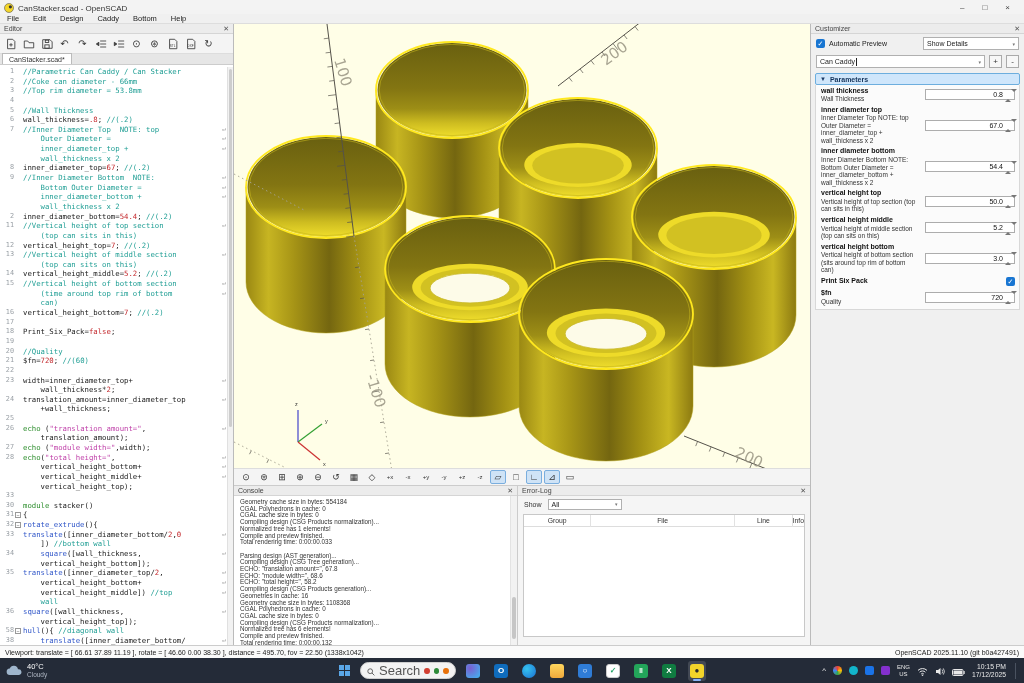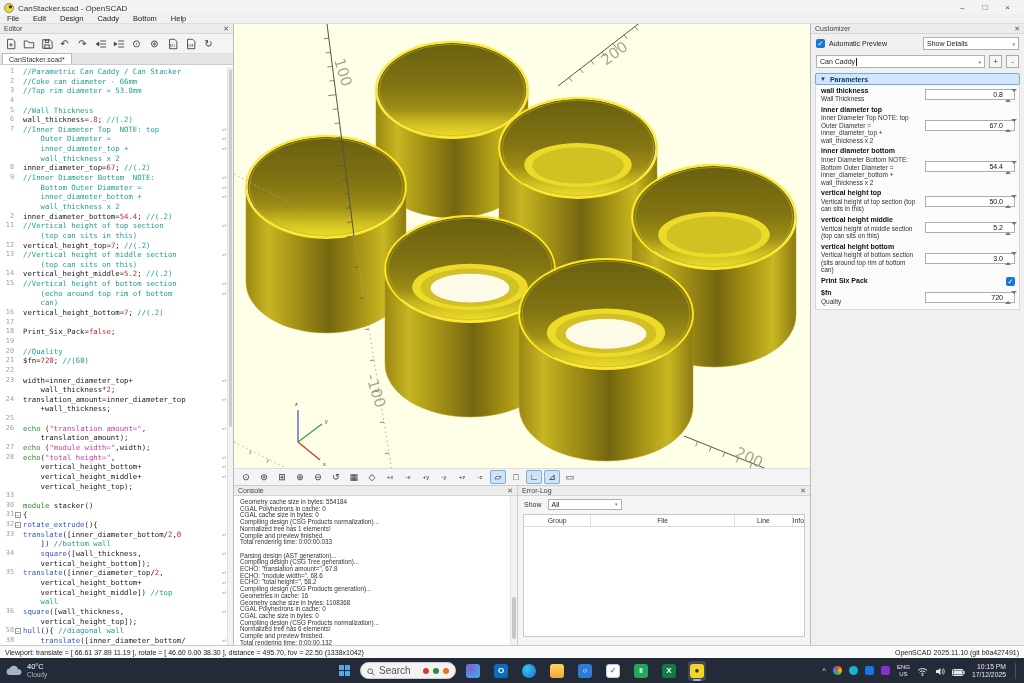--- a/index.html
+++ b/index.html
@@ -86,21 +86,21 @@
 
   
   .taskbar{position:absolute;left:0;top:658px;width:1024px;height:25px;background:#242b38;display:flex;align-items:center;color:#fff}
   .weather{display:flex;align-items:center;gap:4px;padding-left:6px;width:120px}
   .wtxt .t1{font-size:7.5px;color:#fff;line-height:8px}
   .wtxt .t2{font-size:6.5px;color:#aeb6c2;line-height:8px}
   .startbtn{width:20px;height:20px;display:flex;align-items:center;justify-content:center;margin-left:214px}
   .winlogo{display:grid;grid-template-columns:5px 5px;grid-template-rows:5px 5px;gap:1px}
   .winlogo div{background:#5aa7e8}
   .searchpill{width:96px;height:17px;background:#f3f3f3;border:1px solid #cfcfcf;border-radius:9px;display:flex;align-items:center;padding:0 6px;margin-left:6px;gap:4px}
-  .searchpill .stext{font-size:10px;color:#555;flex:1}
+  .searchpill .stext{font-size:13px;color:#555;flex:1}
   .orn{width:6px;height:6px;border-radius:50%}
   .apps{display:flex;align-items:center;gap:10px;margin-left:8px}
   .appslot{position:relative;width:18px;height:20px;display:flex;align-items:center;justify-content:center;border-radius:3px}
   .appslot.active{background:rgba(255,255,255,.14)}
   .appslot.active::after{content:"";position:absolute;bottom:0;left:5px;width:8px;height:2px;border-radius:1px;background:#8ab4f8}
   .appicon14{width:14px;height:14px;border-radius:3px;display:flex;align-items:center;justify-content:center;font-size:8px;font-weight:bold;color:#fff}
   .tray{margin-left:auto;display:flex;align-items:center;gap:7px;padding-right:8px}
   .trayico{font-size:8px;color:#e8e8e8;display:flex;align-items:center}
   .dot10{width:9px;height:9px;border-radius:50%}
   .sq10{width:9px;height:9px;border-radius:2px}
@@ -208,21 +208,21 @@
         <div class="crow"><span class="lnum"></span><span class="gut"></span><span class="ctext"><span class="tc-c">    inner_diameter_bottom +</span></span><span class="wrapmark">↵</span></div>
         <div class="crow"><span class="lnum"></span><span class="gut"></span><span class="ctext"><span class="tc-c">    wall_thickness x 2</span></span></div>
         <div class="crow"><span class="lnum">2</span><span class="gut"></span><span class="ctext"><span class="tc-p">inner_diameter_bottom=</span><span class="tc-n">54.4</span><span class="tc-p">; </span><span class="tc-c">//(.2)</span></span></div>
         <div class="crow"><span class="lnum">11</span><span class="gut"></span><span class="ctext"><span class="tc-c">//Vertical height of top section</span></span><span class="wrapmark">↵</span></div>
         <div class="crow"><span class="lnum"></span><span class="gut"></span><span class="ctext"><span class="tc-c">    (top can sits in this)</span></span></div>
         <div class="crow"><span class="lnum">12</span><span class="gut"></span><span class="ctext"><span class="tc-p">vertical_height_top=</span><span class="tc-n">7</span><span class="tc-p">; </span><span class="tc-c">//(.2)</span></span></div>
         <div class="crow"><span class="lnum">13</span><span class="gut"></span><span class="ctext"><span class="tc-c">//Vertical height of middle section</span></span><span class="wrapmark">↵</span></div>
         <div class="crow"><span class="lnum"></span><span class="gut"></span><span class="ctext"><span class="tc-c">    (top can sits on this)</span></span></div>
         <div class="crow"><span class="lnum">14</span><span class="gut"></span><span class="ctext"><span class="tc-p">vertical_height_middle=</span><span class="tc-n">5.2</span><span class="tc-p">; </span><span class="tc-c">//(.2)</span></span></div>
         <div class="crow"><span class="lnum">15</span><span class="gut"></span><span class="ctext"><span class="tc-c">//Vertical height of bottom section</span></span><span class="wrapmark">↵</span></div>
-        <div class="crow"><span class="lnum"></span><span class="gut"></span><span class="ctext"><span class="tc-c">    (echo around top rim of bottom</span></span><span class="wrapmark">↵</span></div>
+        <div class="crow"><span class="lnum"></span><span class="gut"></span><span class="ctext"><span class="tc-c">    (time around top rim of bottom</span></span><span class="wrapmark">↵</span></div>
         <div class="crow"><span class="lnum"></span><span class="gut"></span><span class="ctext"><span class="tc-c">    can)</span></span></div>
         <div class="crow"><span class="lnum">16</span><span class="gut"></span><span class="ctext"><span class="tc-p">vertical_height_bottom=</span><span class="tc-n">7</span><span class="tc-p">; </span><span class="tc-c">//(.2)</span></span></div>
         <div class="crow"><span class="lnum">17</span><span class="gut"></span><span class="ctext"></span></div>
         <div class="crow"><span class="lnum">18</span><span class="gut"></span><span class="ctext"><span class="tc-p">Print_Six_Pack=</span><span class="tc-n">false</span><span class="tc-p">;</span></span></div>
         <div class="crow"><span class="lnum">19</span><span class="gut"></span><span class="ctext"></span></div>
         <div class="crow"><span class="lnum">20</span><span class="gut"></span><span class="ctext"><span class="tc-c">//Quality</span></span></div>
         <div class="crow"><span class="lnum">21</span><span class="gut"></span><span class="ctext"><span class="tc-p">$fn=</span><span class="tc-n">720</span><span class="tc-p">; </span><span class="tc-c">//(60)</span></span></div>
         <div class="crow"><span class="lnum">22</span><span class="gut"></span><span class="ctext"></span></div>
         <div class="crow"><span class="lnum">23</span><span class="gut"></span><span class="ctext"><span class="tc-p">width=inner_diameter_top+</span></span><span class="wrapmark">↵</span></div>
         <div class="crow"><span class="lnum"></span><span class="gut"></span><span class="ctext"><span class="tc-p">    wall_thickness*</span><span class="tc-n">2</span><span class="tc-p">;</span></span></div>

